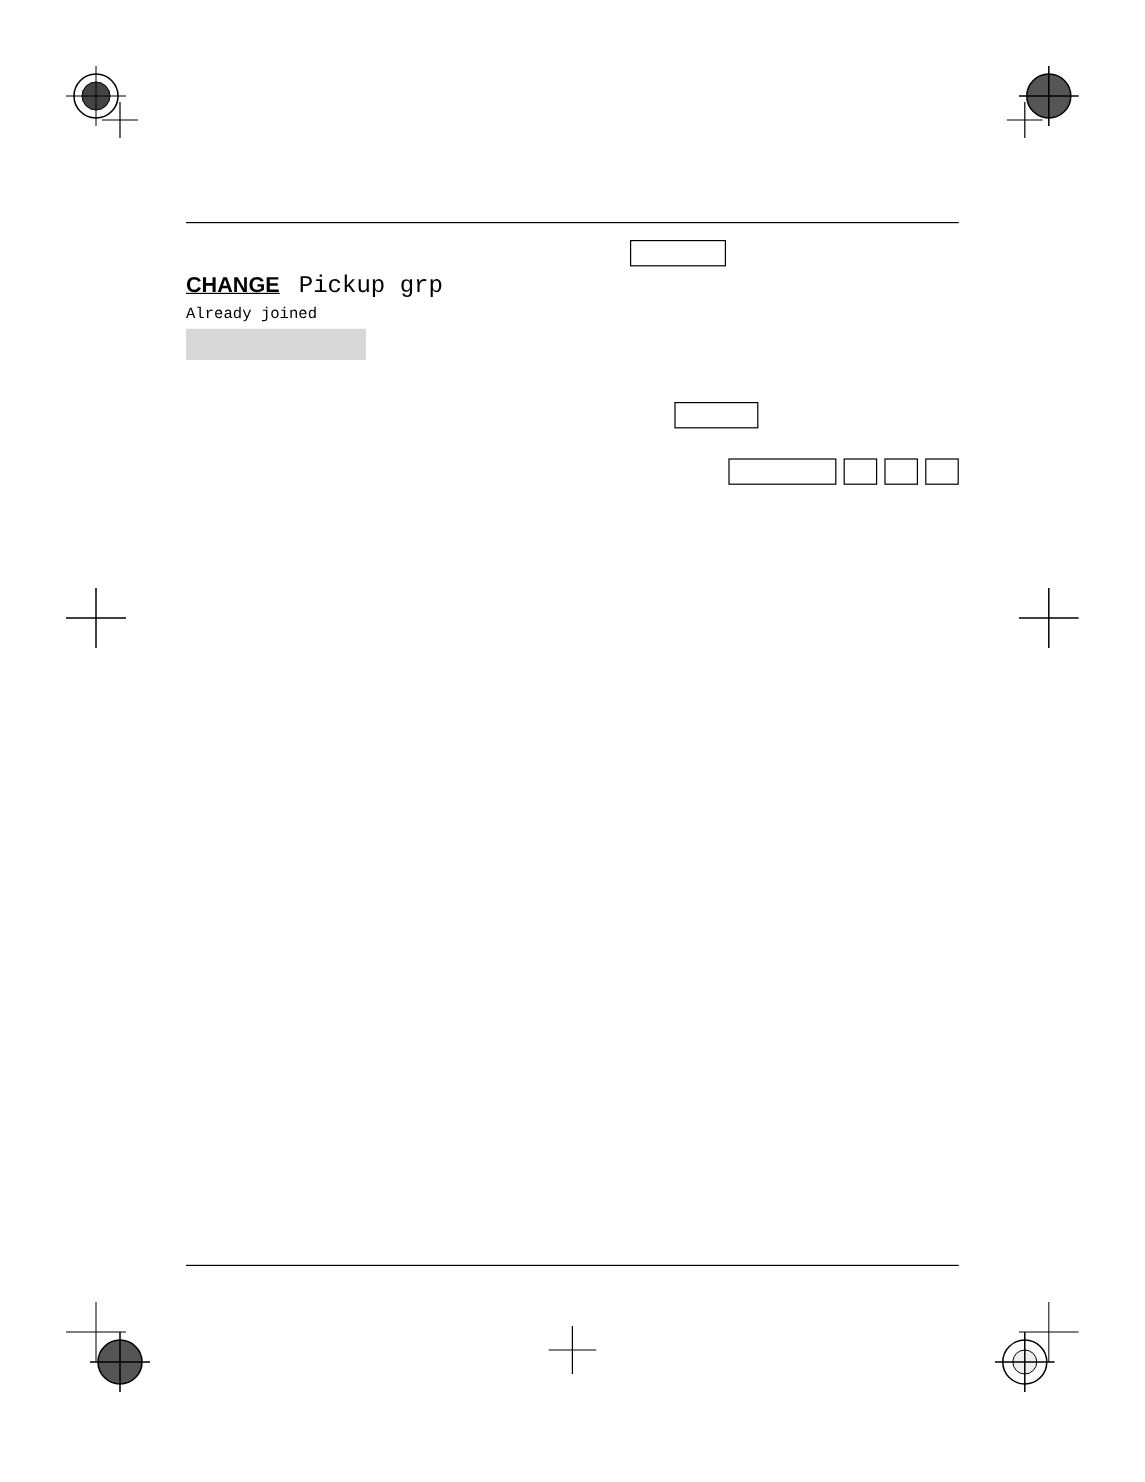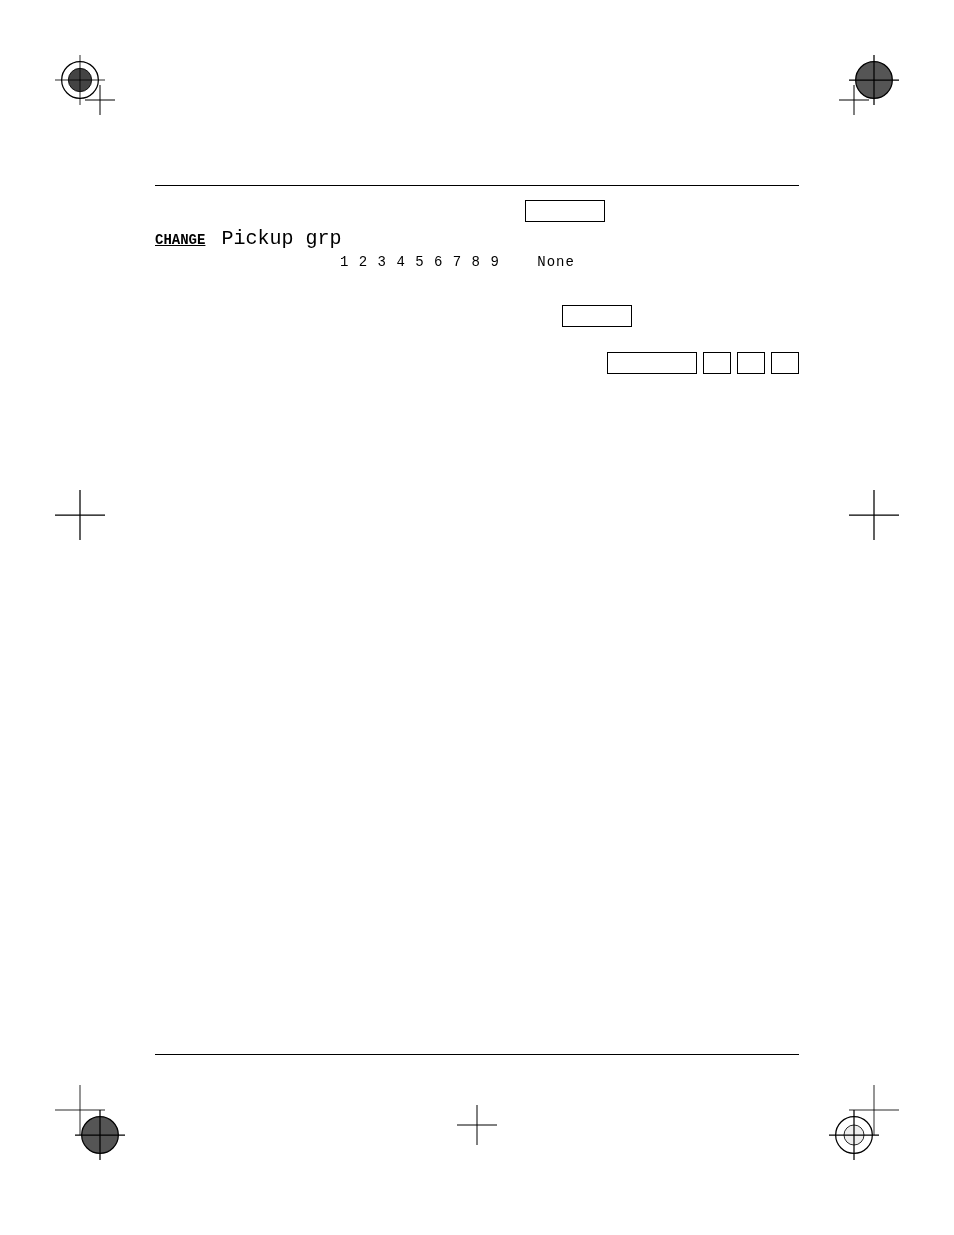--- a/index.html
+++ b/index.html
@@ -93,22 +93,22 @@
       display: flex;
       align-items: baseline;
       margin-bottom: 4px;
       font-size: 14px;
     }
 
     .change-label {
       font-weight: bold;
       text-decoration: underline;
       margin-right: 8px;
-      font-size: 14px;
-      font-family: Liberation Mono, monospace;
+      font-size: 18px;
+      font-family: Liberation Sans, sans-serif;
     }
 
     .pickup-grp-label {
       font-size: 20px;
       font-family: Liberation Mono, monospace;
     }
 
     
     .section-row {
       margin-bottom: 30px;
@@ -213,27 +213,25 @@
     <div class="top-input-box"></div>
   </div>
 
   <div class="change-row">
     <span style="margin-left:0px; margin-right:8px;">
       <span class="change-label">CHANGE</span>
     </span>
     <span class="pickup-grp-label">Pickup grp</span>
   </div>
 
-  <div style="margin-left:185px; font-family:'Courier New',Courier,monospace; font-size:14px; margin-bottom:35px; letter-spacing:1px;">
-    <span>
-      <span>1 2 3   4 5 6 7 8 9</span>
-      <span style="margin-left:28px;">None</span>
-    </span>
-  </div>
-
+
+  <div class="section-row">
+    <span class="section-label">Already joined</span>
+    <div class="gray-box"></div>
+  </div>
 
 
 
   <div style="text-align:center; margin-bottom: 20px; position:relative; left:120px;">
     <div class="small-input-box"></div>
   </div>
 
   <div style="display:flex; justify-content:flex-end; align-items:center; gap:6px; margin-top:10px;">
     <div class="bottom-input-wide"></div>
     <div class="bottom-small-box"></div>

